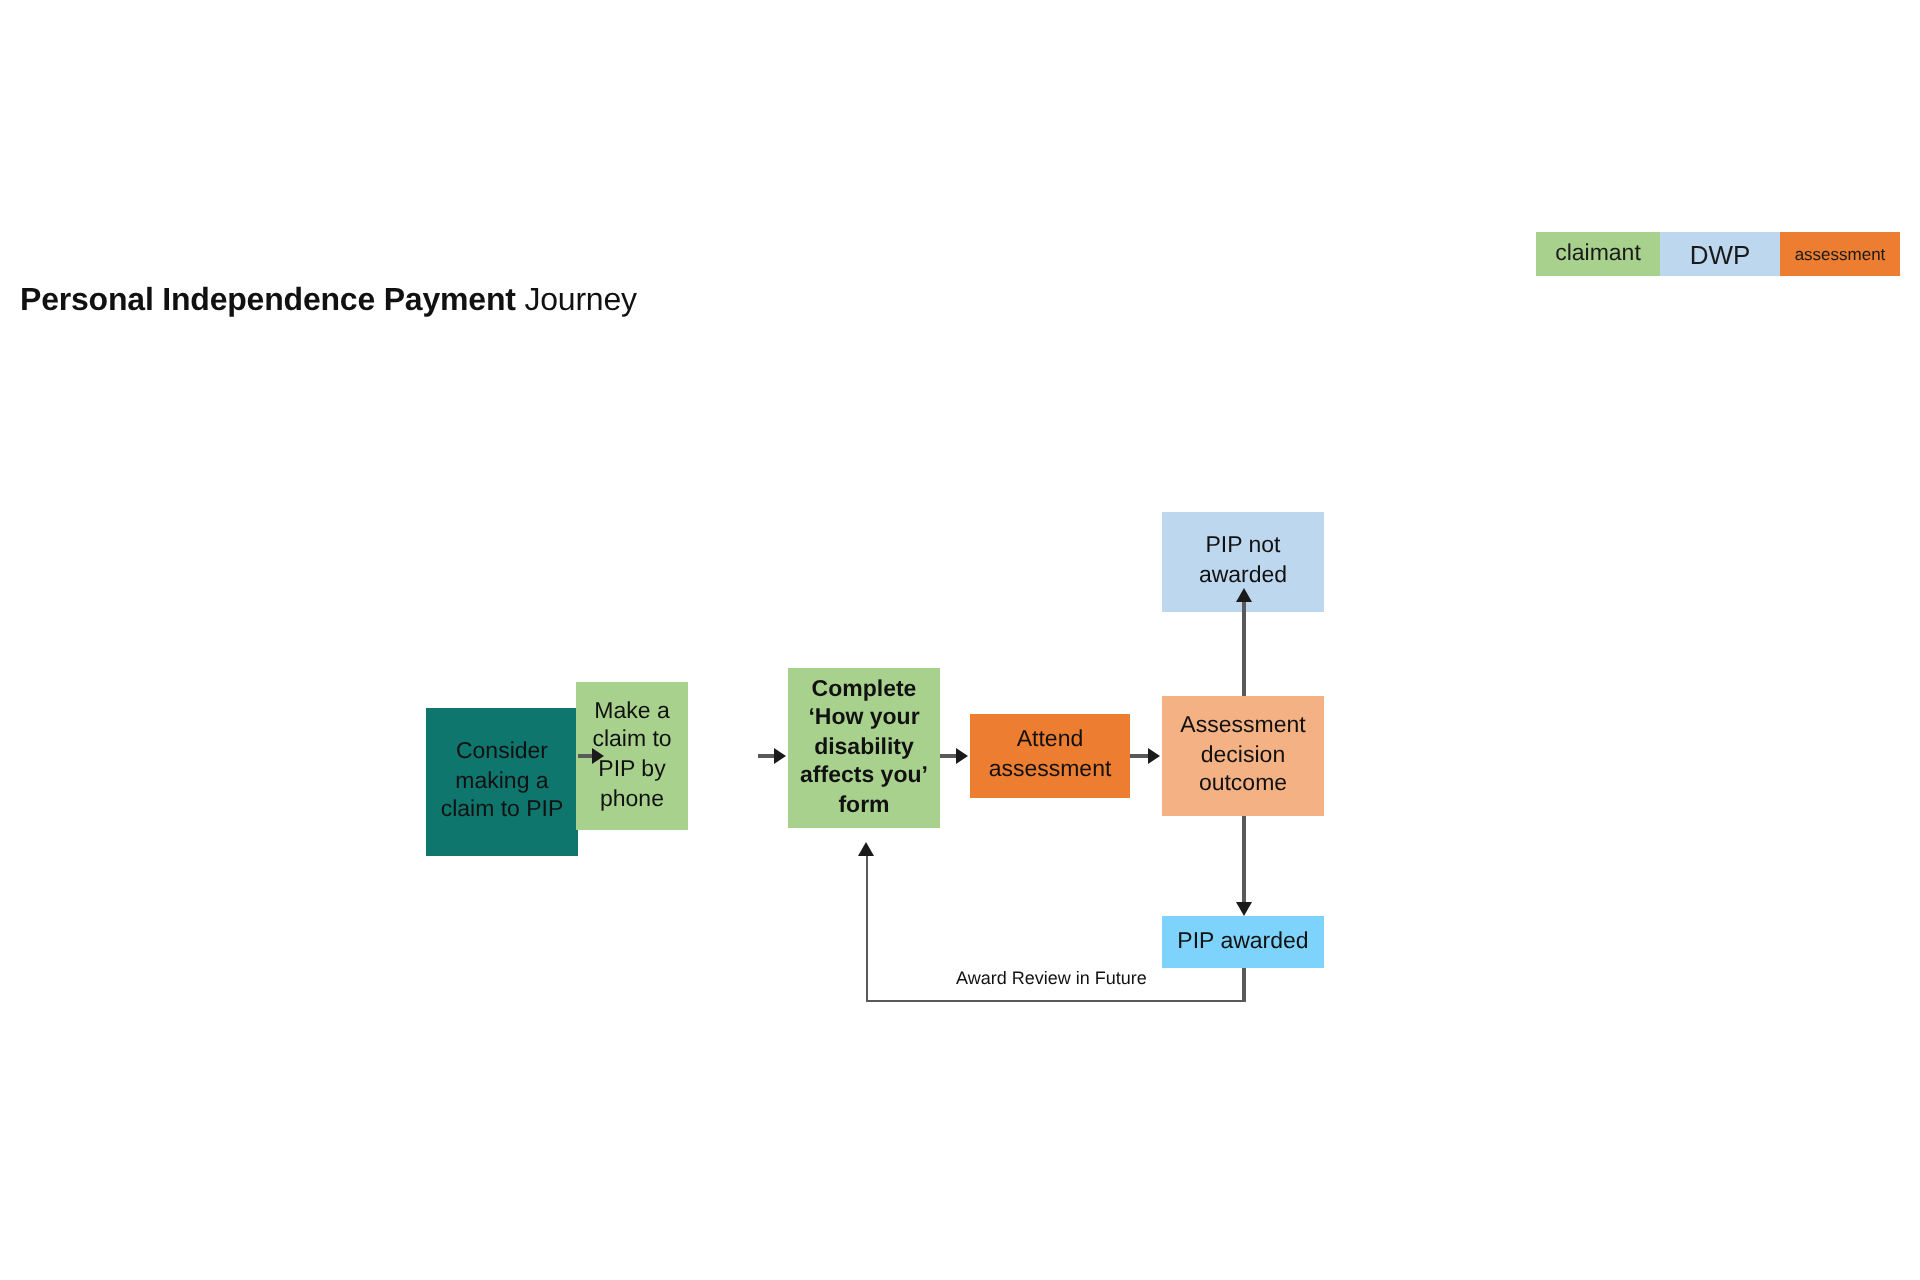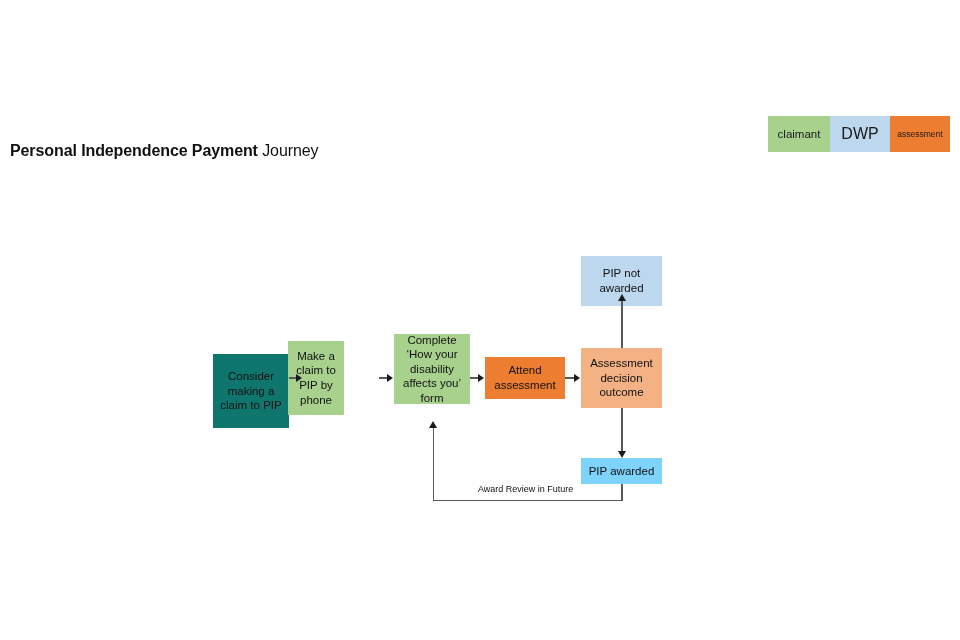--- a/index.html
+++ b/index.html
@@ -34,29 +34,29 @@
 
   
   #legend {
     position: absolute;
     left: 768px;
     top: 116px;
     height: 22px;
     display: flex;
   }
   .legend-seg {
-    height: 36px;
+    height: 22px;
     display: flex;
     align-items: center;
     justify-content: center;
     color: #1a1a1a;
     box-sizing: border-box;
   }
   .legend-seg.seg-claimant   { width: 62px; font-size: 11.5px; }
-  .legend-seg.seg-dwp        { width: 60px; font-size: 16px; }
+  .legend-seg.seg-dwp        { width: 60px; font-size: 13px; }
   .legend-seg.seg-assessment { width: 60px; font-size:  8.5px; }
 
   
   .node {
     position: absolute;
     box-sizing: border-box;
     display: flex;
     align-items: center;
     justify-content: center;
     text-align: center;
@@ -116,21 +116,21 @@
   <div id="legend">
     <div class="legend-seg seg-claimant" style="background:#A9D18E">claimant</div>
     <div class="legend-seg seg-dwp" style="background:#BDD7EE">DWP</div>
     <div class="legend-seg seg-assessment" style="background:#ED7D31">assessment</div>
   </div>
 
   <div class="node" style="left:213px; top:341px; width:76px; height:74px; background:#0f766e;margin-top:13px;">Consider making a claim to PIP</div>
 
   <div class="node" style="left:288px; top:341px; width:56px; height:74px; background:#A9D18E;text-align:center;">Make a claim to PIP by phone</div>
 
-  <div class="node" style="left:394px; top:334px; width:76px; height:70px; background:#A9D18E;">Complete ‘How your disability affects you’ form</div>
+  <div class="node" style="left:394px; top:334px; width:76px; height:80px; background:#A9D18E;font-weight:bold;">Complete ‘How your disability affects you’ form</div>
 
   <div class="node" style="left:485px; top:357px; width:80px; height:42px; background:#ED7D31;">Attend assessment</div>
 
   <div class="node" style="left:581px; top:348px; width:81px; height:60px; background:#F4B183;">Assessment decision outcome</div>
 
   <div class="node" style="left:581px; top:256px; width:81px; height:50px; background:#BDD7EE;">PIP not awarded</div>
 
   <div class="node" style="left:581px; top:458px; width:81px; height:26px; background:#7dd3fc;">PIP awarded</div>
 
   <div class="hline" style="left:289px; top:377px; width:8px;"></div>

